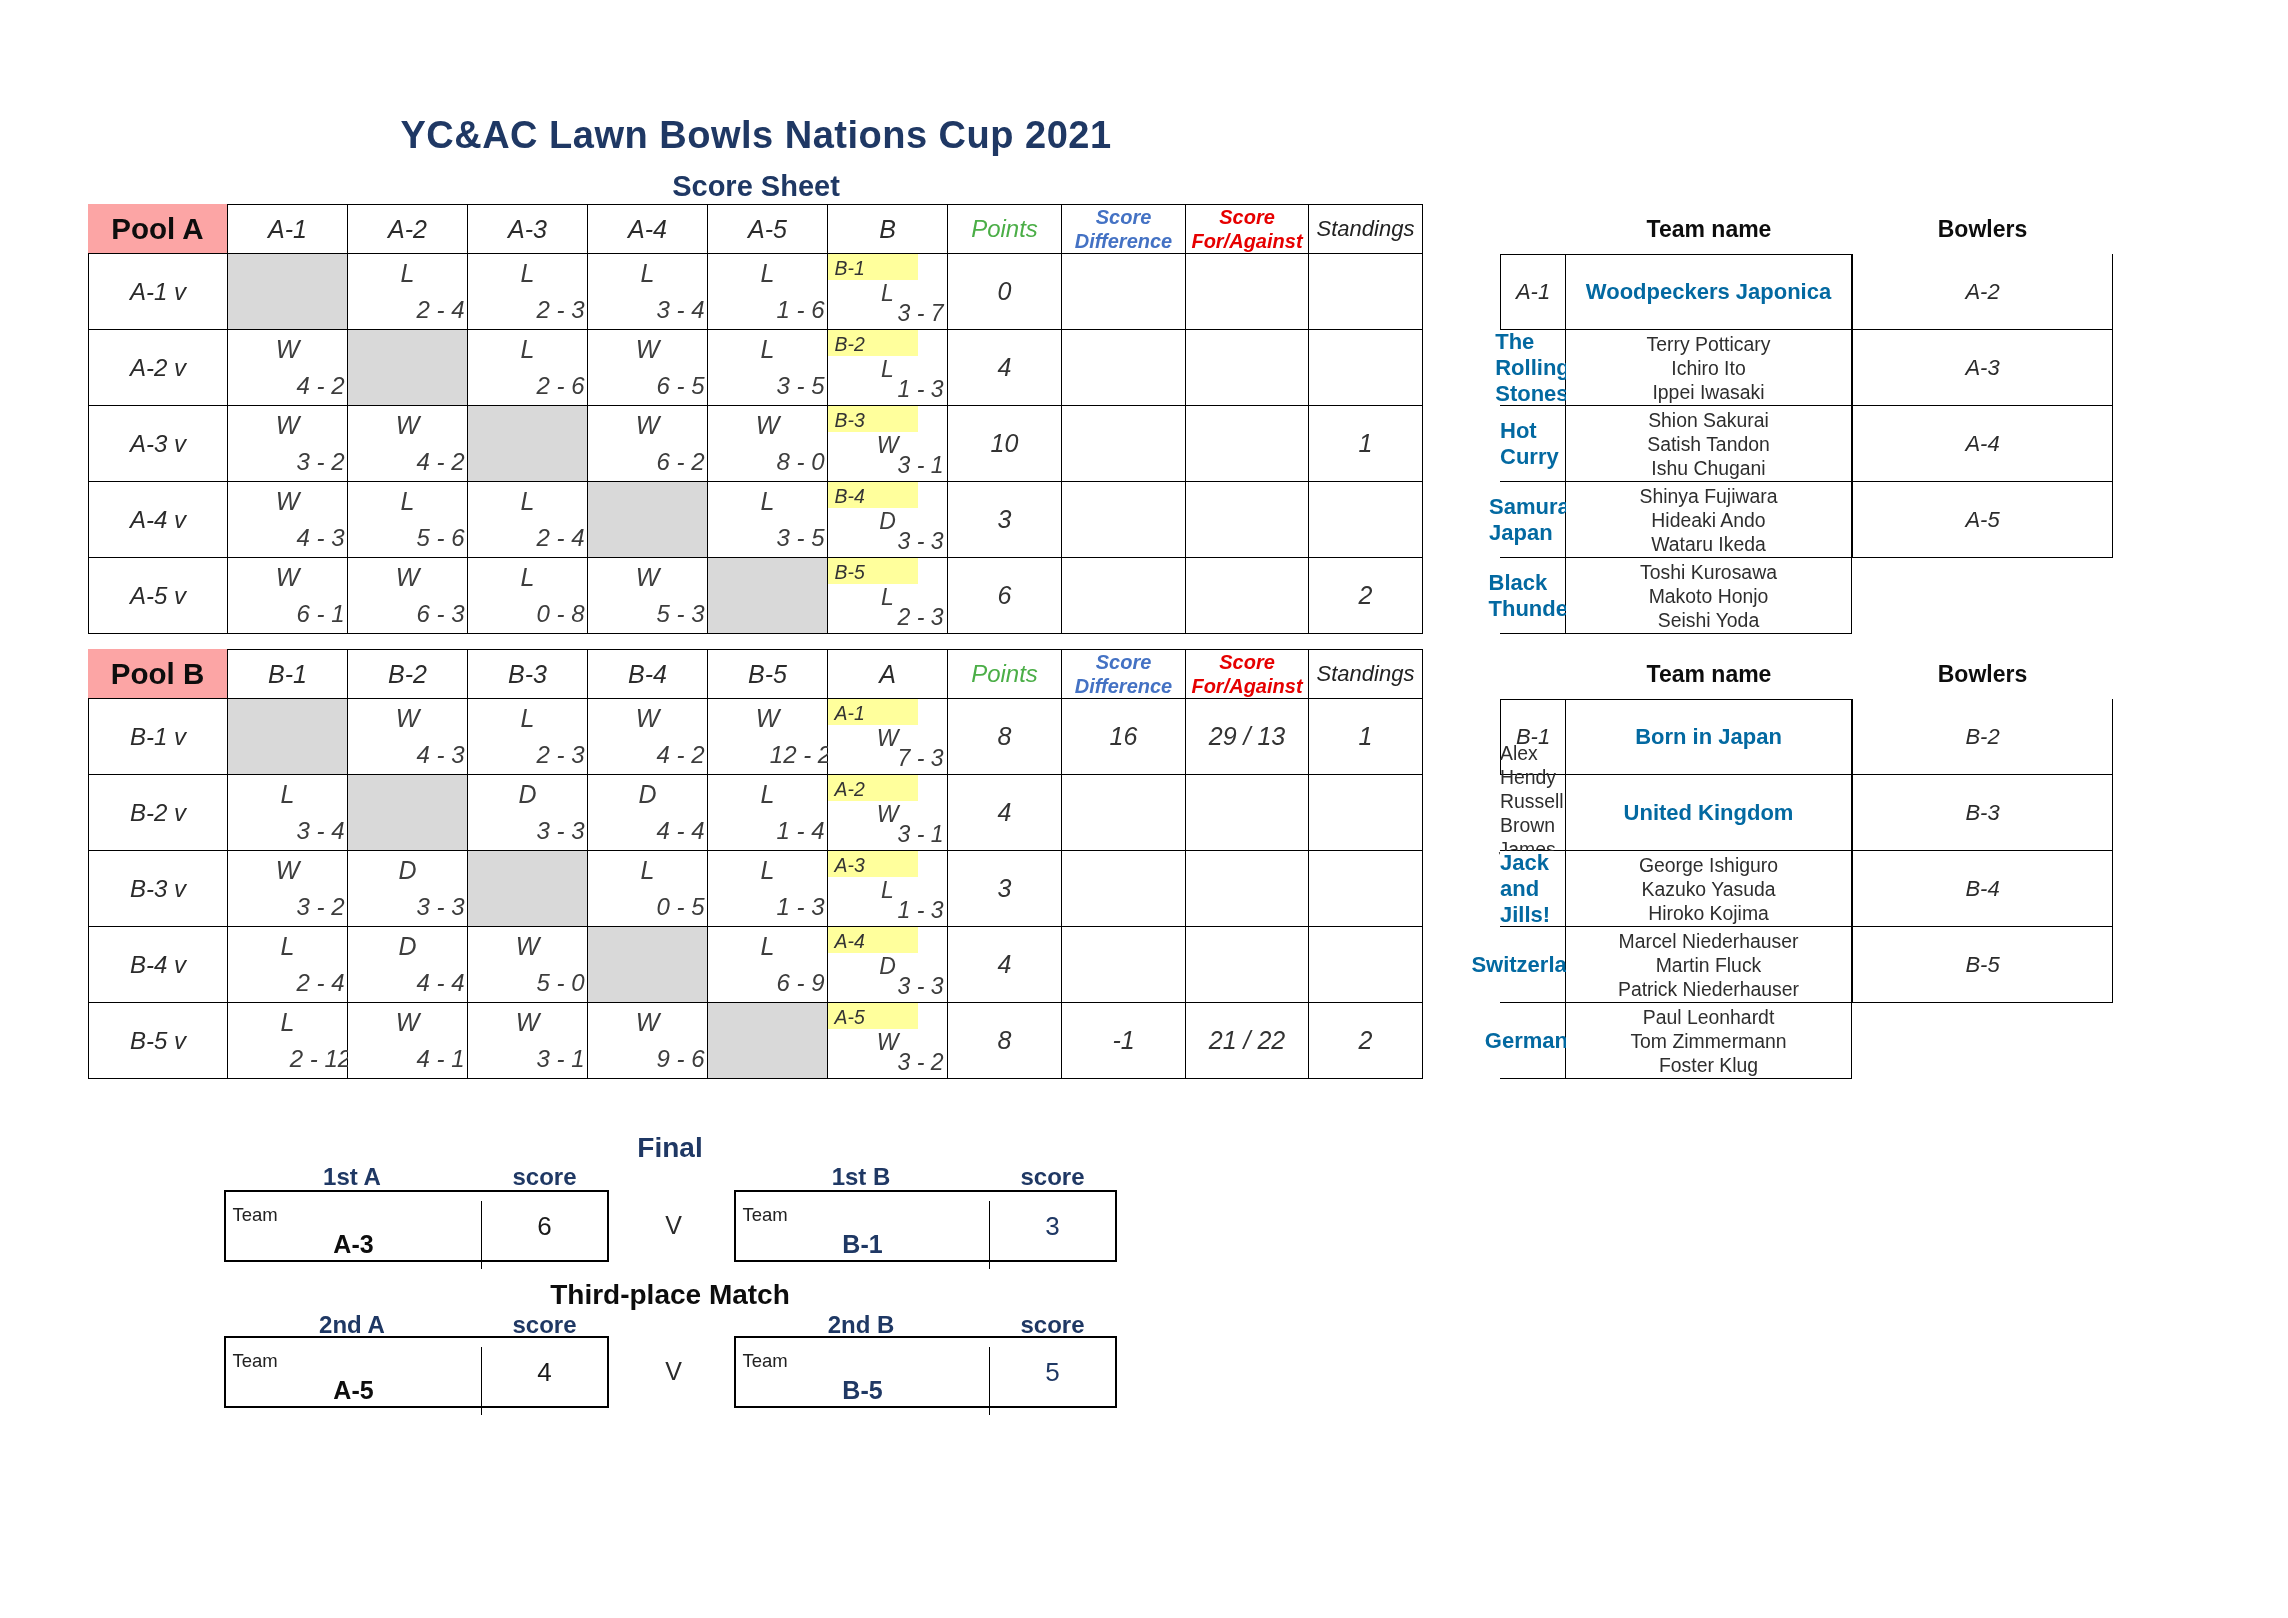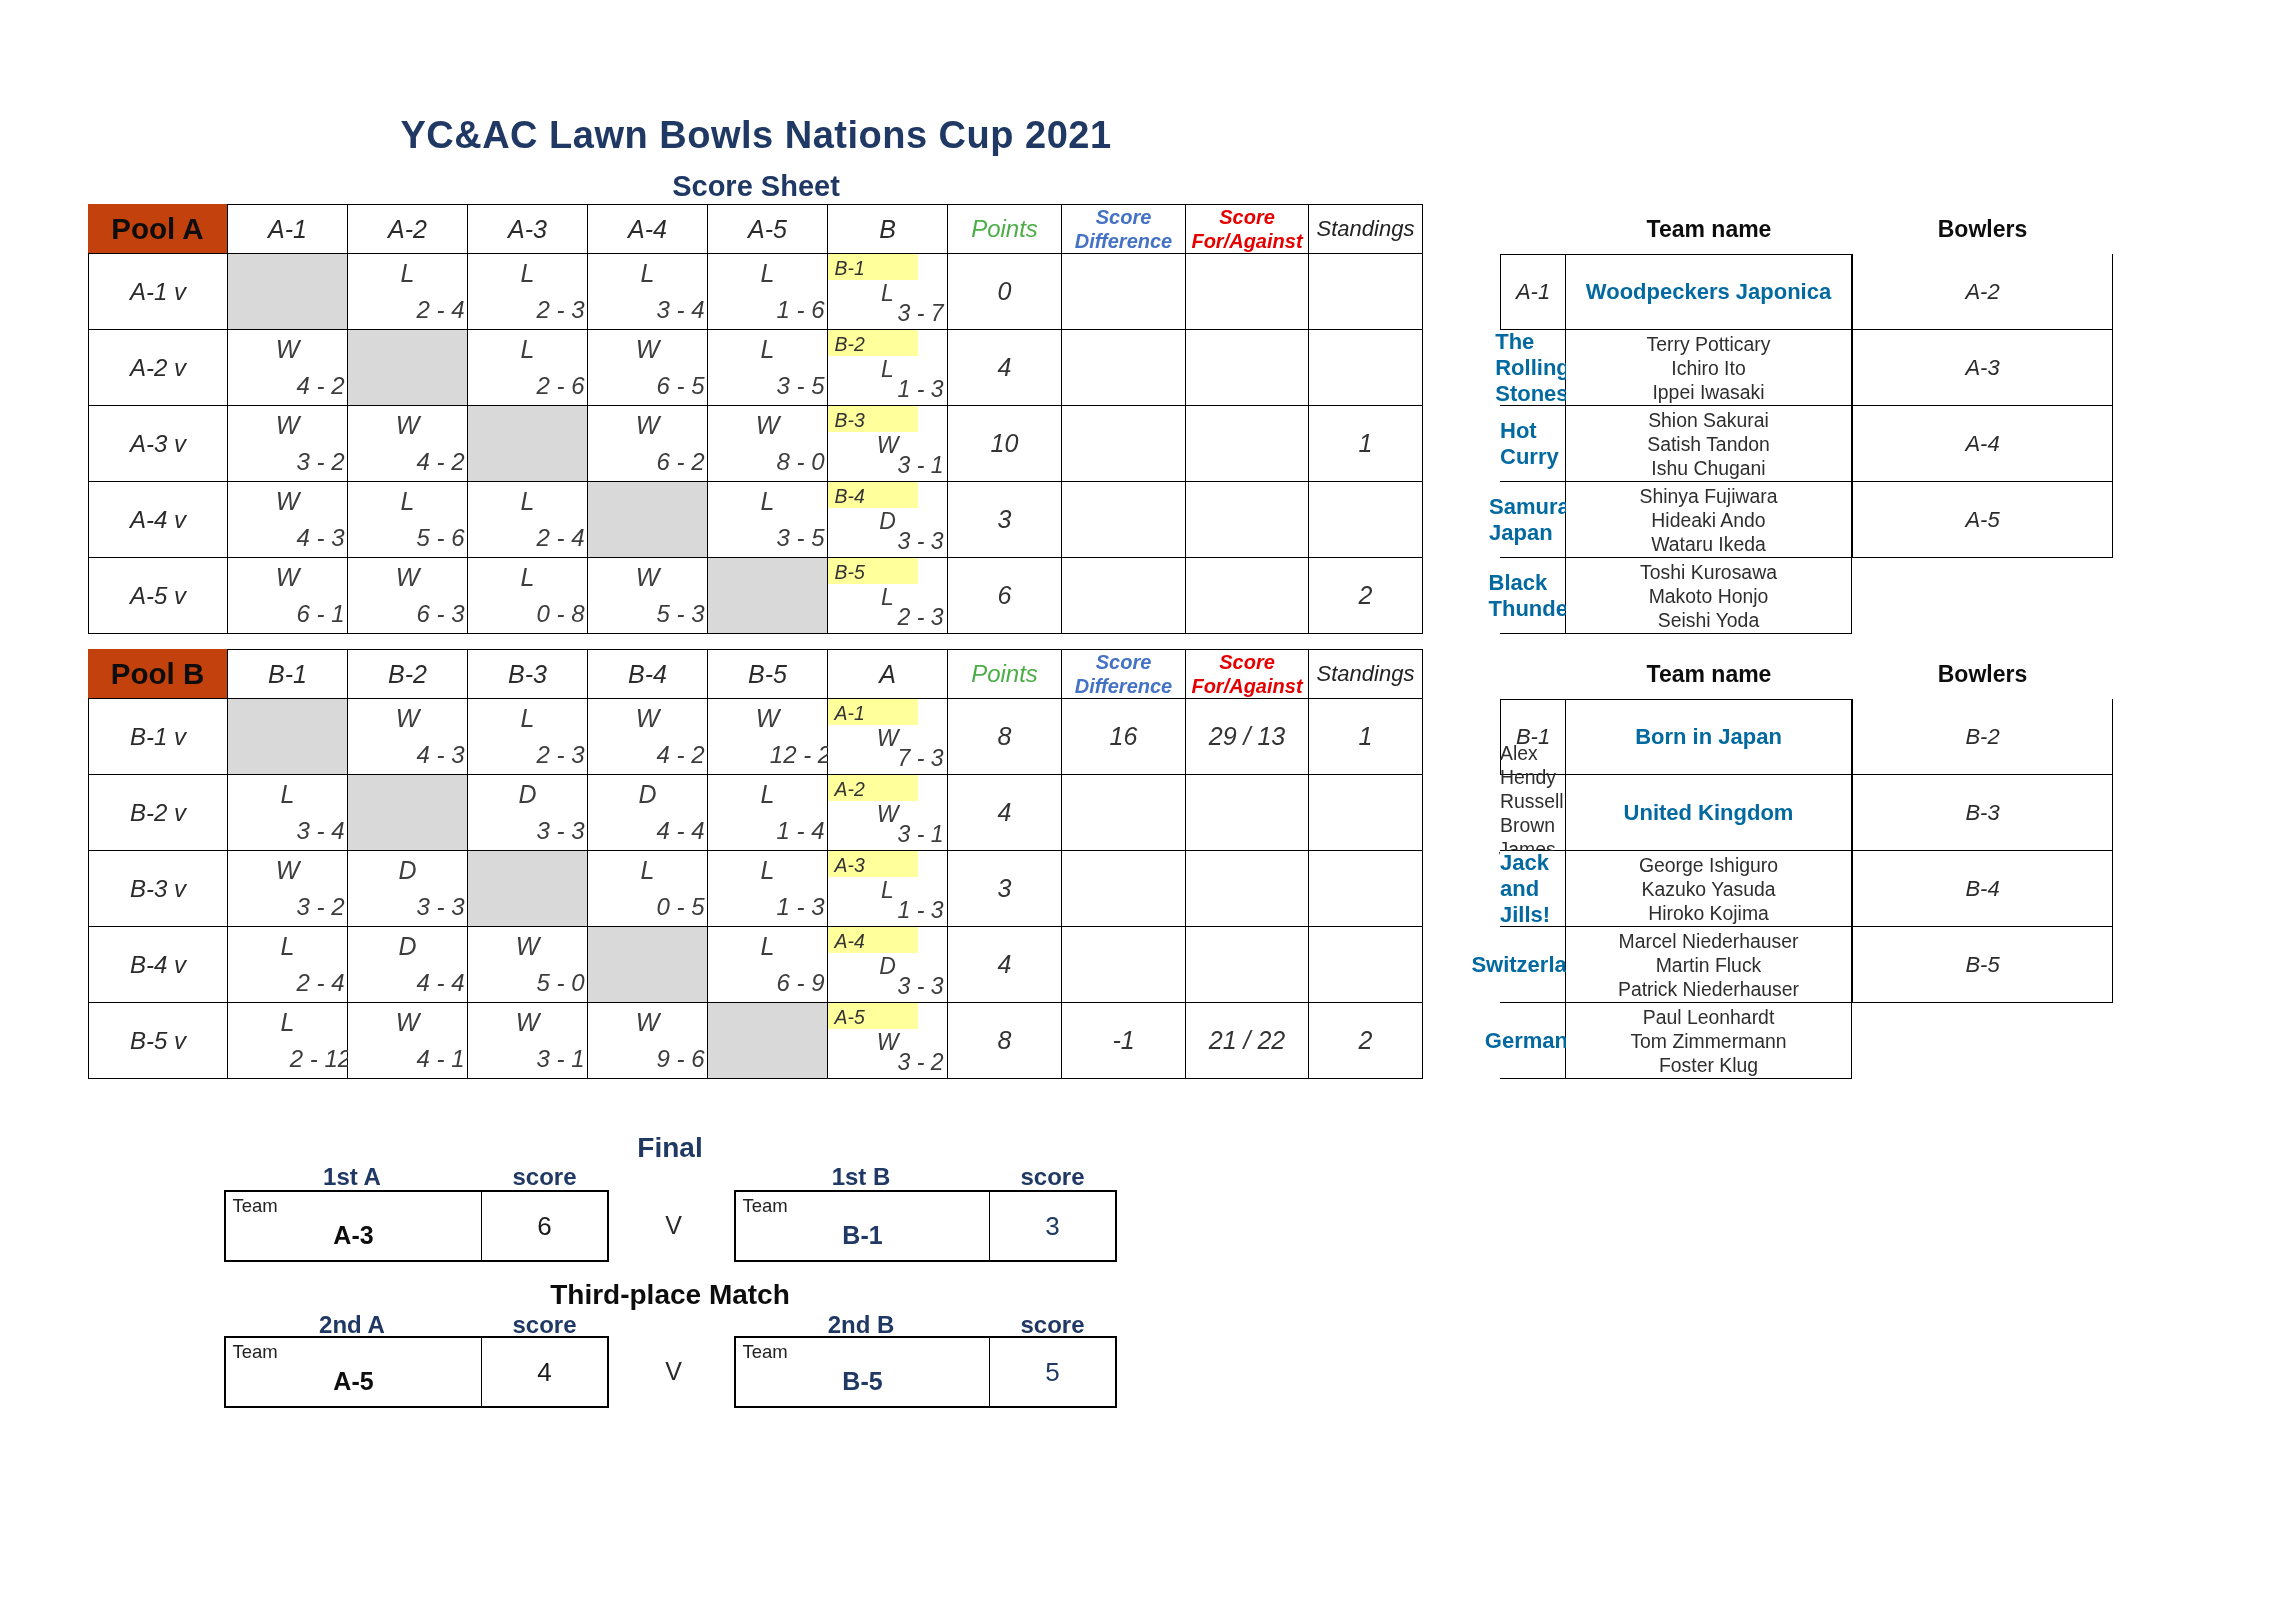--- a/index.html
+++ b/index.html
@@ -8,21 +8,21 @@
   .center{text-align:center;}
   .navy{color:#1F3864;}
   .page-title{font-size:38px;font-weight:bold;letter-spacing:0.5px;}
   .sheet-subtitle{font-size:29px;font-weight:bold;}
   
   .pool-table{position:absolute;display:grid;grid-template-columns:140px repeat(6,120px) 114px 124px 123px 114px;grid-template-rows:50px repeat(5,76px);}
   .team-table{position:absolute;display:grid;grid-template-columns:66px 286px 261px;grid-template-rows:50px repeat(5,76px);}
   .cell{position:relative;box-sizing:border-box;border-right:1.8px solid #000;border-bottom:1.8px solid #000;background:#fff;}
   .cell.top{border-top:1.8px solid #000;}
   .cell.left{border-left:1.8px solid #000;}
-  .corner{border:none;border-right:1.8px solid #000;border-bottom:1.8px solid #000;display:flex;align-items:center;justify-content:center;font-weight:bold;font-size:29.5px;color:#0d0d0d;box-sizing:border-box;background:#c2410c;}
+  .corner{border:none;border-right:1.8px solid #000;border-bottom:1.8px solid #000;display:flex;align-items:center;justify-content:center;font-weight:bold;font-size:29.5px;color:#0d0d0d;box-sizing:border-box;background:#fca5a5;}
   .col-head{display:flex;align-items:center;justify-content:center;font-style:italic;font-size:25px;color:#2b2b2b;}
   .row-head{display:flex;align-items:center;justify-content:center;font-style:italic;font-size:24px;color:#2b2b2b;}
   .head-points{font-weight:normal;color:#4BAE47;font-size:24px;}
   .head-diff{font-weight:bold;color:#4472C4;font-size:20px;line-height:24px;text-align:center;padding:0 7.4px;}
   .head-fa{font-weight:bold;color:#E60000;font-size:20px;line-height:24px;text-align:center;padding:0 3.7px;}
   .head-standings{font-size:22px;color:#222;}
   .self-cell{background:#D9D9D9;}
   .res-letter{position:absolute;top:4.6px;left:0;width:100%;text-align:center;font-style:italic;font-size:25px;color:#3d3d3d;}
   .res-score{position:absolute;bottom:5.5px;left:0;width:100%;text-align:center;font-style:italic;font-size:24px;color:#3d3d3d;margin-left:33px;}
   .with-tag .res-letter{top:26px;font-size:23px;}
@@ -31,21 +31,21 @@
   .stat-val{display:flex;align-items:center;justify-content:center;font-style:italic;font-size:25px;color:#333;}
   
   .thead-cell{display:flex;align-items:center;justify-content:center;font-weight:bold;font-size:23px;color:#0d0d0d;background:#fff;}
   .team-id{display:flex;align-items:center;justify-content:center;font-style:italic;font-size:22px;color:#2b2b2b;}
   .team-name{display:flex;align-items:center;justify-content:center;font-weight:bold;font-size:22px;color:#0369a1;}
   .bowlers{display:flex;flex-direction:column;align-items:center;justify-content:center;font-size:19.4px;line-height:24px;color:#2e2e2e;}
   
   .sec-title{position:absolute;text-align:center;font-weight:bold;font-size:28px;}
   .box-head{position:absolute;text-align:center;font-weight:bold;font-size:24px;color:#1F3864;}
   .final-box{position:absolute;border:2.8px solid #000;box-sizing:border-box;display:flex;background:#fff;}
-  .team-cell{position:relative;height:100%;border-right:1.8px solid #000;box-sizing:border-box;}
+  .team-cell{position:relative;height:100%;border-right:1.8px solid #000;box-sizing:border-box;margin-top:9px;}
   .team-small{position:absolute;top:2.8px;left:6.5px;font-size:18.5px;color:#222;}
   .team-val{position:absolute;bottom:10px;left:0;width:100%;text-align:center;font-weight:bold;font-size:25px;color:#0d0d0d;}
   .score-cell{flex:1;display:flex;align-items:center;justify-content:center;font-size:26px;color:#1a1a1a;}
   .vs{position:absolute;text-align:center;font-size:25px;color:#2b2b2b;}
   .navy-val{color:#1F3864 !important;}
 </style>
 </head>
 <body>
 
 <div class="abs center navy page-title" style="left:88px;top:114px;width:1336px">YC&amp;AC Lawn Bowls Nations Cup 2021</div>

